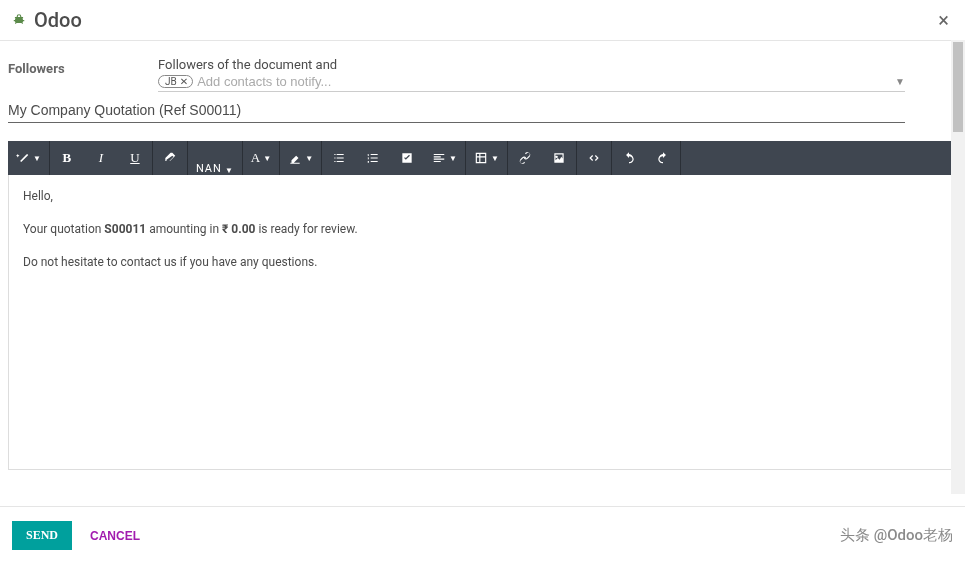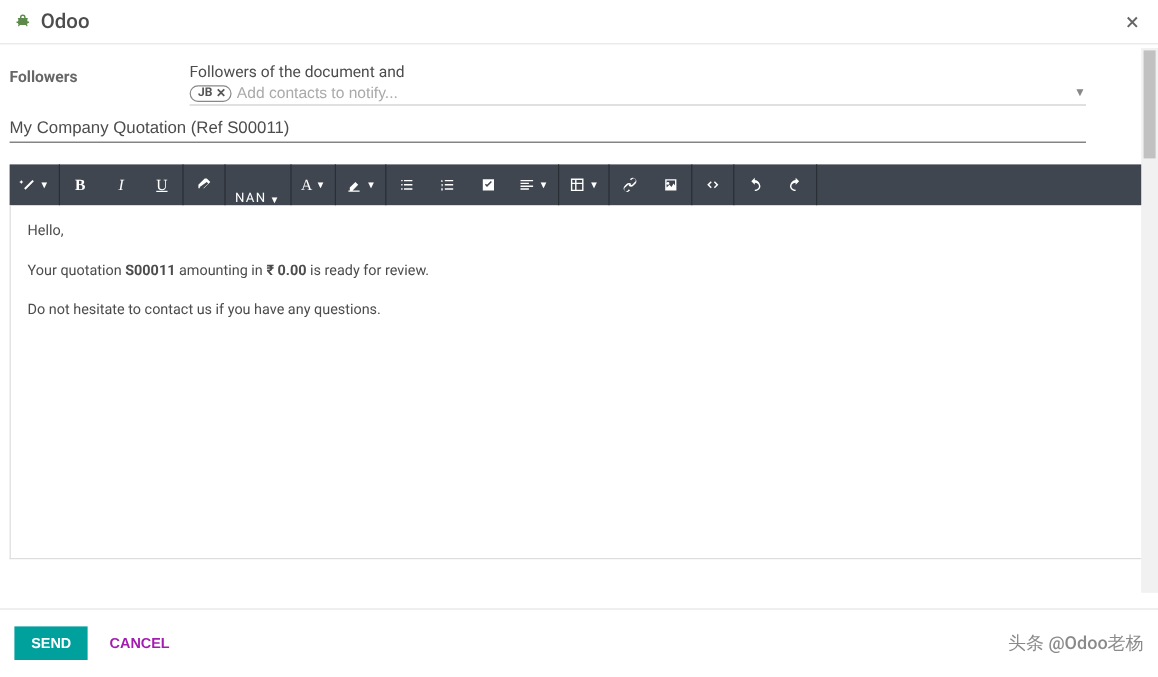--- a/index.html
+++ b/index.html
@@ -1,49 +1,49 @@
 <!DOCTYPE html>
 <html><head>
 <meta charset="utf-8">
 <style>
 * { box-sizing: border-box; margin: 0; padding: 0; }
 body { font-family: -apple-system, BlinkMacSystemFont, "Segoe UI", Roboto, sans-serif; font-size: 13px; color: #4c4c4c; background: #fff; width: 965px; height: 564px; overflow: hidden; position: relative; }
 .dialog-header { display: flex; align-items: center; padding: 8px 12px; border-bottom: 1px solid #e5e5e5; }
 .dialog-header .icon { width: 14px; height: 14px; margin-right: 8px; color: #00a09d; }
-.dialog-title { font-size: 17px; font-weight: 500; color: #4c4c4c; flex: 1; }
+.dialog-title { font-size: 20px; font-weight: 500; color: #4c4c4c; flex: 1; }
 .dialog-close { color: #666; cursor: pointer; font-size: 20px; line-height: 1; padding: 0 4px; }
 .dialog-body { padding: 16px 6px 0 8px; height: 452px; overflow-y: scroll; }
 .scrollbar-thumb { position: absolute; right: 0; top: 40px; width: 14px; height: 454px; background: #f1f1f1; border-left: 0px solid #ddd; }
 .scrollbar-thumb::before { content: ""; position: absolute; top: 2px; left: 2px; right: 2px; height: 90px; background: #c1c1c1; border-radius: 0; }
 .form-row { display: flex; align-items: flex-start; margin-bottom: 4px; }
 .form-label { width: 150px; font-size: 13px; color: #666; font-weight: 700; padding-top: 4px; }
 .form-field { flex: 1; margin-right: 54px; }
 .followers-text { color: #4c4c4c; font-size: 13px; margin-bottom: 2px; }
 .tag-row { display: flex; align-items: center; border-bottom: 1px solid #ccc; padding-bottom: 2px; position: relative; }
-.tag { display: inline-flex; align-items: center; border: 1px solid #888; border-radius: 10px; padding: 0 4px 0 6px; font-size: 10px; font-weight: 700; color: #555; margin-right: 4px; }
+.tag { display: inline-flex; align-items: center; border: 1px solid #888; border-radius: 10px; padding: 0 4px 0 6px; font-size: 10px; font-weight: 400; color: #555; margin-right: 4px; }
 .tag-x { margin-left: 3px; font-size: 10px; cursor: pointer; }
 .tag-input { border: none; outline: none; font-size: 13px; color: #888; flex: 1; background: transparent; }
 .tag-input::placeholder { color: #aaa; }
 .caret-down { position: absolute; right: 0; color: #888; font-size: 10px; }
 .subject-input { width: 100%; border: none; border-bottom: 1px solid #666; outline: none; font-size: 14px; padding: 4px 0; color: #4c4c4c; }
 .editor-wrap { margin-top: 18px; }
 .toolbar { display: flex; background: #3f4650; height: 34px; }
 .tb-group { display: flex; border-right: 1px solid #2a2f36; }
 .tb-btn { display: flex; align-items: center; justify-content: center; min-width: 34px; height: 34px; color: #fff; cursor: pointer; font-size: 13px; padding: 0 8px; }
 .tb-btn svg { width: 14px; height: 14px; fill: #fff; }
 .tb-btn .caret { font-size: 8px; margin-left: 3px; }
 .tb-btn.bold { font-weight: 700; font-family: Georgia, serif; }
 .tb-btn.italic { font-style: italic; font-family: Georgia, serif; }
 .tb-btn.underline { text-decoration: underline; font-family: Georgia, serif; }
 .tb-nan { font-size: 11px; letter-spacing: 1px; align-items: flex-end; }
 .editor-content { border: 1px solid #ddd; border-top: none; padding: 12px 14px; min-height: 295px; color: #4c4c4c; }
 .editor-content p { margin-bottom: 14px; font-size: 12px; line-height: 1.6; }
 .editor-content strong { font-weight: 700; }
 .dialog-footer { border-top: 1px solid #e5e5e5; padding: 14px 12px; display: flex; align-items: center; position: absolute; bottom: 0; left: 0; right: 0; background: #fff; }
-.btn-send { background: #00a09d; color: #fff; border: none; padding: 7px 14px; font-size: 12px; font-weight: 700; cursor: pointer; margin-right: 18px; }
+.btn-send { background: #00a09d; color: #fff; border: none; padding: 7px 14px; font-size: 12px; font-weight: 700; cursor: pointer; margin-right: 18px; font-family: Liberation Serif, serif; }
 .btn-cancel { color: #a21caf; font-size: 12px; font-weight: 700; cursor: pointer; background: none; border: none; }
 .footer-right { margin-left: auto; color: #5a5a5a; font-size: 15px; font-weight: 500; opacity: 0.7; }
 </style>
 </head>
 <body>
 
 <div class="dialog-header">
   <span class="icon">
     <svg viewBox="0 0 24 24">
         <path fill="#5b8a4a" d="M12 2a4 4 0 0 0-4 4v1H5v2h1l-1 3H3v2h2l1 3-1 1 1 1 2-2h8l2 2 1-1-1-1 1-3h2v-2h-2l-1-3h1V7h-3V6a4 4 0 0 0-4-4zm0 2a2 2 0 0 1 2 2v1h-4V6a2 2 0 0 1 2-2z"></path>

